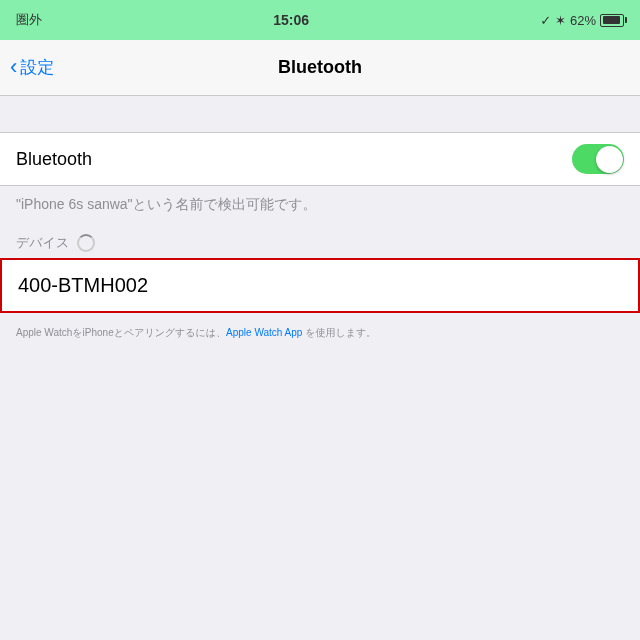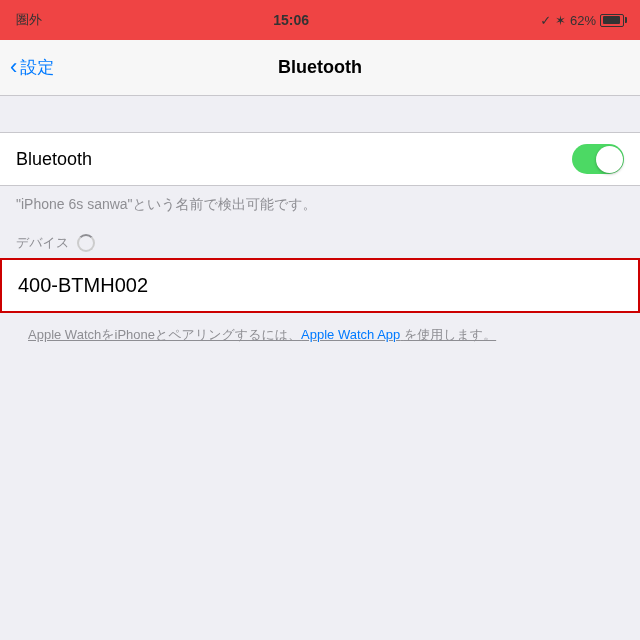--- a/index.html
+++ b/index.html
@@ -9,21 +9,21 @@
       height: 640px;
       font-family: -apple-system, 'Helvetica Neue', Arial, sans-serif;
       background: #efeff4;
       overflow: hidden;
     }
 
     
     .status-bar {
       width: 640px;
       height: 40px;
-      background: #ef4444;
+      background: #86efac;
       display: flex;
       align-items: center;
       justify-content: space-between;
       padding: 0 16px;
       font-size: 14px;
       font-weight: 500;
     }
     .status-left {
       font-size: 13px;
       color: #333;
@@ -194,25 +194,24 @@
       text-align: center;
     }
     .device-name {
       font-size: 20px;
       color: #000;
       font-weight: 400;
     }
 
     
     .apple-watch-text {
-      padding: 12px 28px;
-      font-size: 13px;
+      padding: 12px 16px;
+      font-size: 10px;
       color: #8e8e93;
       line-height: 1.5;
-      text-decoration: underline;
     }
     .apple-watch-text a {
       color: #007aff;
       text-decoration: none;
     }
   </style>
 </head>
 <body>
 
 <div class="status-bar">

